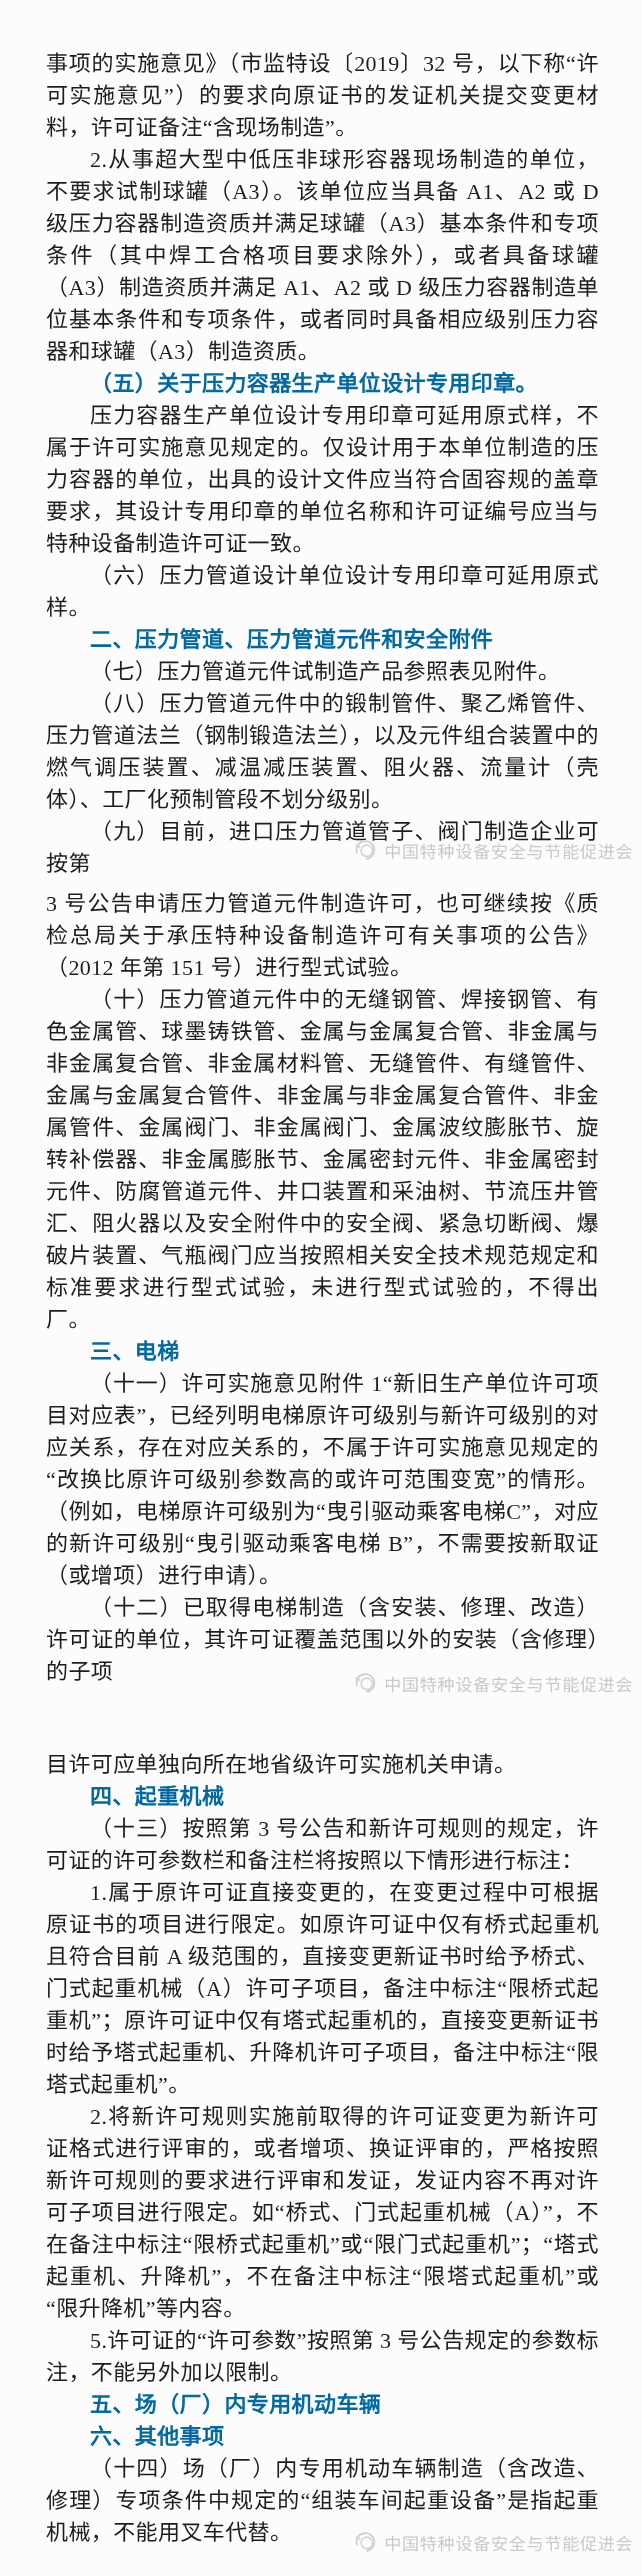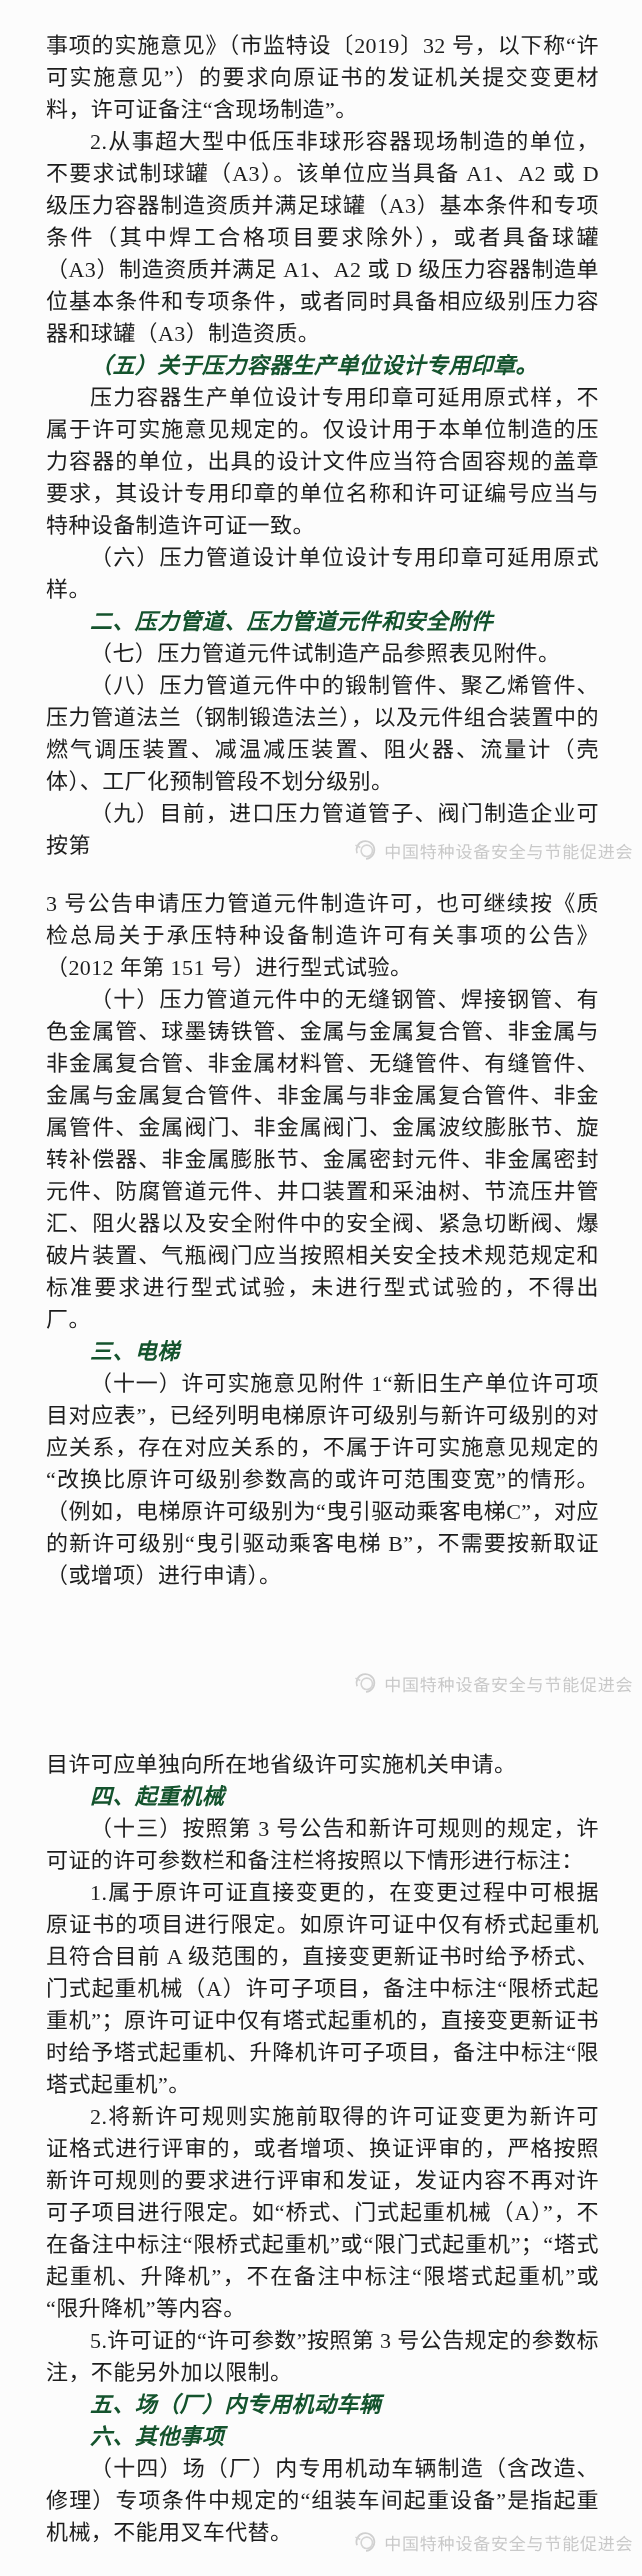--- a/index.html
+++ b/index.html
@@ -10,39 +10,38 @@
     background: #fcfcfc;
     overflow: hidden;
     font-family: "Liberation Serif", "DejaVu Serif", serif;
     color: #1d1d1d;
   }
   .page-content {
     position: absolute;
     left: 46px;
     width: 553px;
   }
-  #page1-content { top: 30px; }
+  #page1-content { top: 48px; }
   #page2-content { top: 888px; }
   #page3-content { top: 1749px; }
   .page-content p {
     margin: 0;
     font-size: 22px;
     line-height: 32px;
     text-align: justify;
     text-justify: inter-ideograph;
     letter-spacing: 0.4px;
   }
   .page-content p.indent { text-indent: 2em; }
   .page-content p.cont { text-indent: 0; }
   .page-content p.heading {
     font-family: "Liberation Sans", "DejaVu Sans", sans-serif;
     font-weight: 700;
-    color: #14532d;
+    color: #0369a1;
     letter-spacing: 0.4px;
-    font-style: italic;
   }
   .watermark {
     position: absolute;
     right: 9.6px;
     display: flex;
     align-items: center;
     gap: 5.6px;
     color: #c9c9c9;
     font-family: "Liberation Sans", "DejaVu Sans", sans-serif;
     font-size: 17px;
@@ -79,20 +78,21 @@
       <path d="M3 10 L 9 13" stroke="#d4d4d4" stroke-width="2" fill="none"></path>
     </svg>
     <span>中国特种设备安全与节能促进会</span>
   </div>
 
   <div class="page-content" id="page2-content">
     <p class="cont">3 号公告申请压力管道元件制造许可，也可继续按《质检总局关于承压特种设备制造许可有关事项的公告》（2012 年第 151 号）进行型式试验。</p>
     <p class="indent">（十）压力管道元件中的无缝钢管、焊接钢管、有色金属管、球墨铸铁管、金属与金属复合管、非金属与非金属复合管、非金属材料管、无缝管件、有缝管件、金属与金属复合管件、非金属与非金属复合管件、非金属管件、金属阀门、非金属阀门、金属波纹膨胀节、旋转补偿器、非金属膨胀节、金属密封元件、非金属密封元件、防腐管道元件、井口装置和采油树、节流压井管汇、阻火器以及安全附件中的安全阀、紧急切断阀、爆破片装置、气瓶阀门应当按照相关安全技术规范规定和标准要求进行型式试验，未进行型式试验的，不得出厂。</p>
     <p class="indent heading">三、电梯</p>
     <p class="indent">（十一）许可实施意见附件 1“新旧生产单位许可项目对应表”，已经列明电梯原许可级别与新许可级别的对应关系，存在对应关系的，不属于许可实施意见规定的“改换比原许可级别参数高的或许可范围变宽”的情形。（例如，电梯原许可级别为“曳引驱动乘客电梯C”，对应的新许可级别“曳引驱动乘客电梯 B”，不需要按新取证（或增项）进行申请）。</p>
+    <p class="indent">（十二）已取得电梯制造（含安装、修理、改造）许可证的单位，其许可证覆盖范围以外的安装（含修理）的子项</p>
   </div>
 
   <div class="watermark" id="watermark-2">
     <svg class="wm-logo" viewBox="0 0 32 32" aria-hidden="true">
       <path d="M5 20 A 11 11 0 1 1 16 27" fill="none" stroke="#cfcfcf" stroke-width="2.2"></path>
       <circle cx="17" cy="17" r="7" fill="none" stroke="#d4d4d4" stroke-width="2"></circle>
       <path d="M3 10 L 9 13" stroke="#d4d4d4" stroke-width="2" fill="none"></path>
     </svg>
     <span>中国特种设备安全与节能促进会</span>
   </div>

